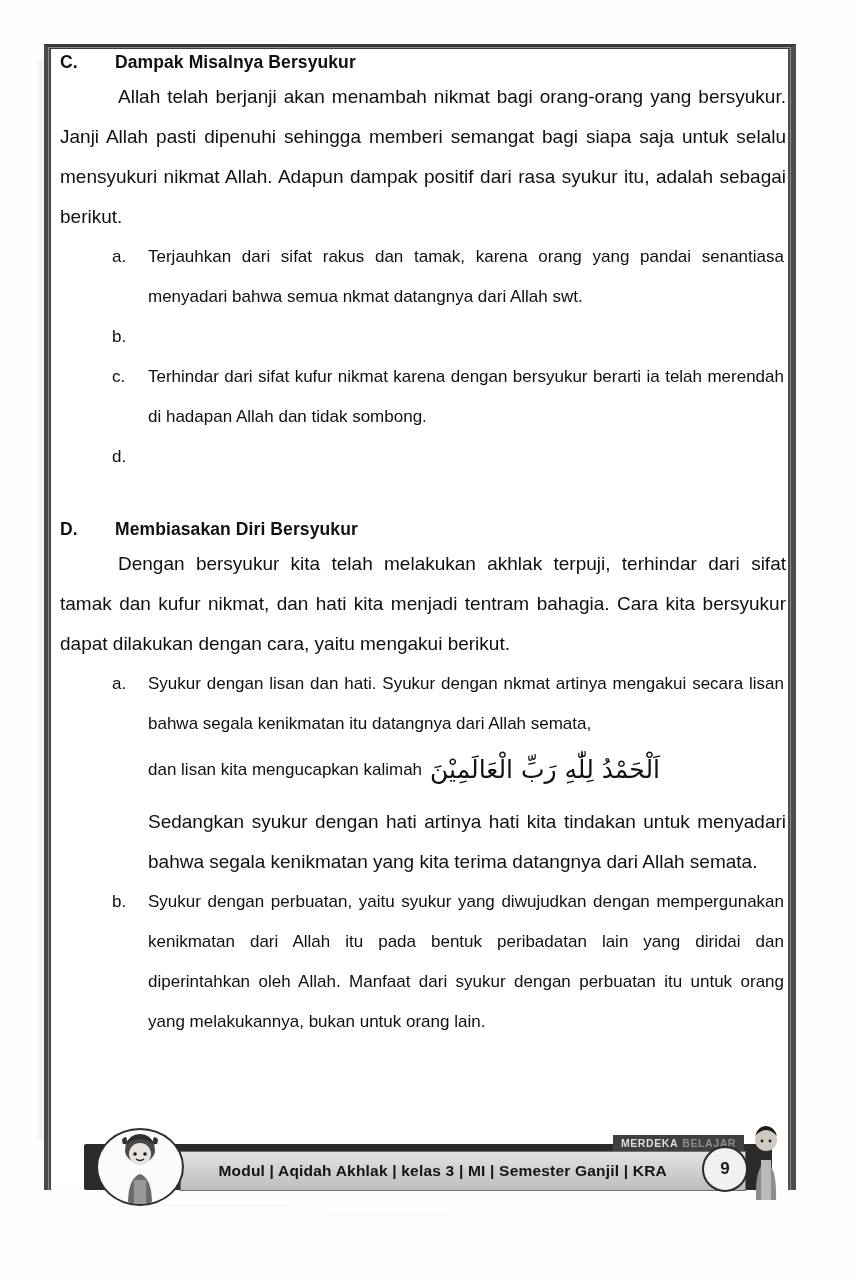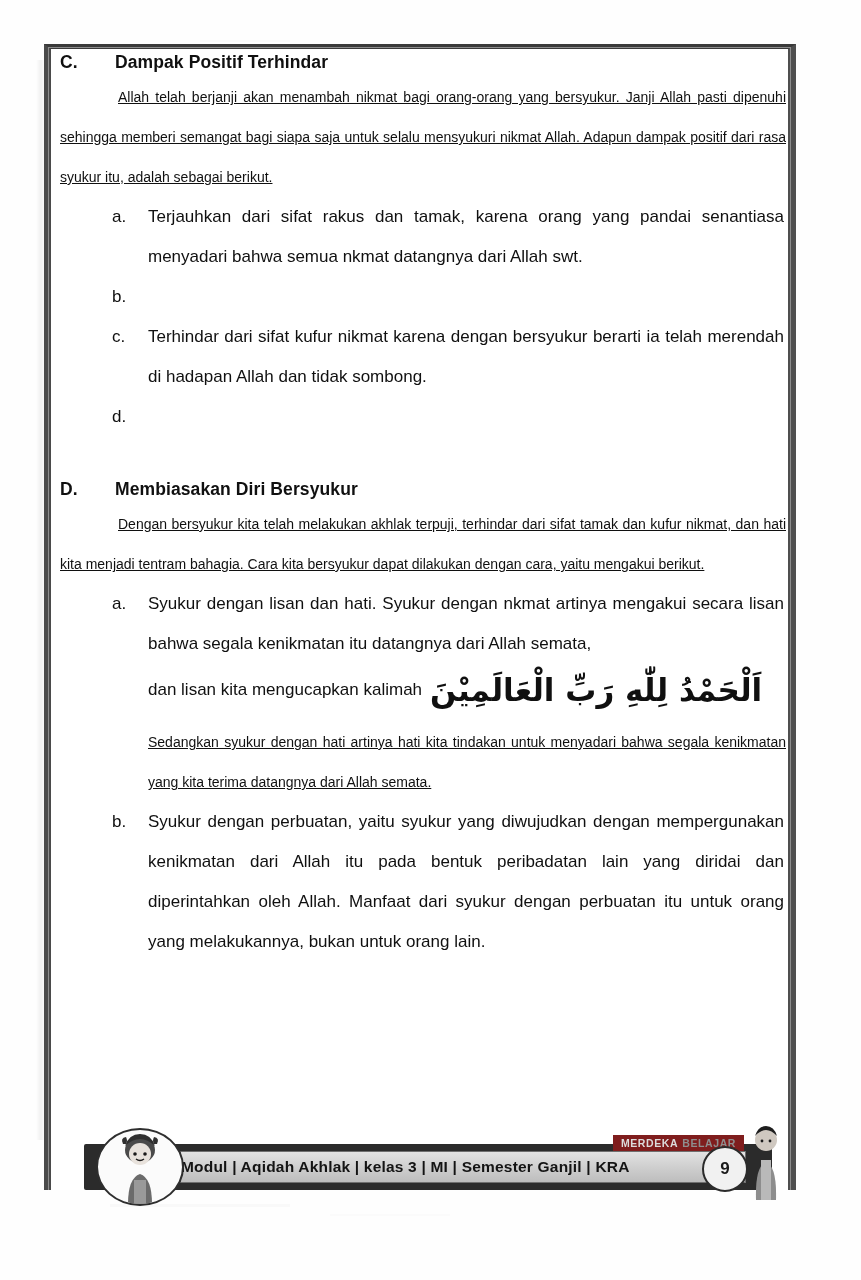--- a/index.html
+++ b/index.html
@@ -81,27 +81,26 @@
   }
   .section-heading .sec-letter {
     width: 55px;
     flex: 0 0 55px;
   }
   .section-heading .sec-title {
     flex: 1;
   }
 
   .para {
-    font-size: 14px;
+    font-size: 19px;
     line-height: 40px;
     text-align: justify;
     text-justify: inter-word;
     margin: 0 0 0 0;
     padding-left: 0;
-    text-decoration: underline;
   }
   .para.indent {
     text-indent: 58px;
   }
 
   .list {
     margin: 0;
     padding: 0;
     list-style: none;
   }
@@ -130,25 +129,25 @@
 
   .arabic-line {
     font-size: 17px;
     line-height: 52px;
     display: flex;
     align-items: center;
     gap: 8px;
   }
   .arabic {
     font-family: "DejaVu Sans", sans-serif;
-    font-size: 31px;
+    font-size: 25px;
     direction: rtl;
     unicode-bidi: bidi-override;
     white-space: nowrap;
-    font-weight: 700;
+    font-weight: 400;
     letter-spacing: 0px;
   }
 
   
   .footer {
     position: absolute;
     left: 84px;
     top: 1136px;
     width: 688px;
     height: 62px;
@@ -159,27 +158,27 @@
     width: 688px;
     height: 46px;
     background: #2b2b2b;
     border-radius: 2px;
   }
   .footer-inner {
     position: absolute;
     left: 96px;
     top: 15px;
     width: 566px;
-    height: 32px;
+    height: 40px;
     background: linear-gradient(to bottom, #e2e2e2 0%, #cfcfcf 50%, #bdbdbd 100%);
     border: 1px solid #6f6f6f;
     box-sizing: border-box;
     display: flex;
     align-items: center;
-    justify-content: flex-start;
+    justify-content: flex-end;
   }
   .footer-text {
     font-size: 15.5px;
     font-weight: bold;
     color: #141414;
     letter-spacing: 0.2px;
     white-space: nowrap;
     padding-right: 78px;
   }
   .page-badge {
@@ -197,21 +196,21 @@
     font-size: 17px;
     font-weight: bold;
     color: #1a1a1a;
   }
   .merdeka-ribbon {
     position: absolute;
     right: 28px;
     top: -1px;
     height: 16px;
     padding: 0 8px;
-    background: #7f1d1d;
+    background: #404040;
     color: #dcdcdc;
     font-size: 10.5px;
     font-weight: bold;
     letter-spacing: 0.6px;
     display: flex;
     align-items: center;
     line-height: 1;
     white-space: nowrap;
   }
   .merdeka-ribbon .dim { color: #8e8e8e; }
@@ -250,21 +249,21 @@
 
   <div class="scan-smudge-left"></div>
 
   <div class="page-border"></div>
 
   <div class="content">
 
     <div class="section">
       <div class="section-heading">
         <span class="sec-letter">C.</span>
-        <span class="sec-title">Dampak Positif Terhindar</span>
+        <span class="sec-title">Dampak Misalnya Bersyukur</span>
       </div>
 
       <p class="para indent">Allah telah berjanji akan menambah nikmat bagi orang-orang yang bersyukur. Janji Allah pasti dipenuhi sehingga memberi semangat bagi siapa saja untuk selalu mensyukuri nikmat Allah. Adapun dampak positif dari rasa syukur itu, adalah sebagai berikut.</p>
 
       <ul class="list">
         <li class="list-item">
           <span class="li-marker">a.</span>
           <span class="li-text">Terjauhkan dari sifat rakus dan tamak, karena orang yang pandai senantiasa menyadari bahwa semua nkmat datangnya dari Allah swt.</span>
         </li>
         <li class="list-item">

